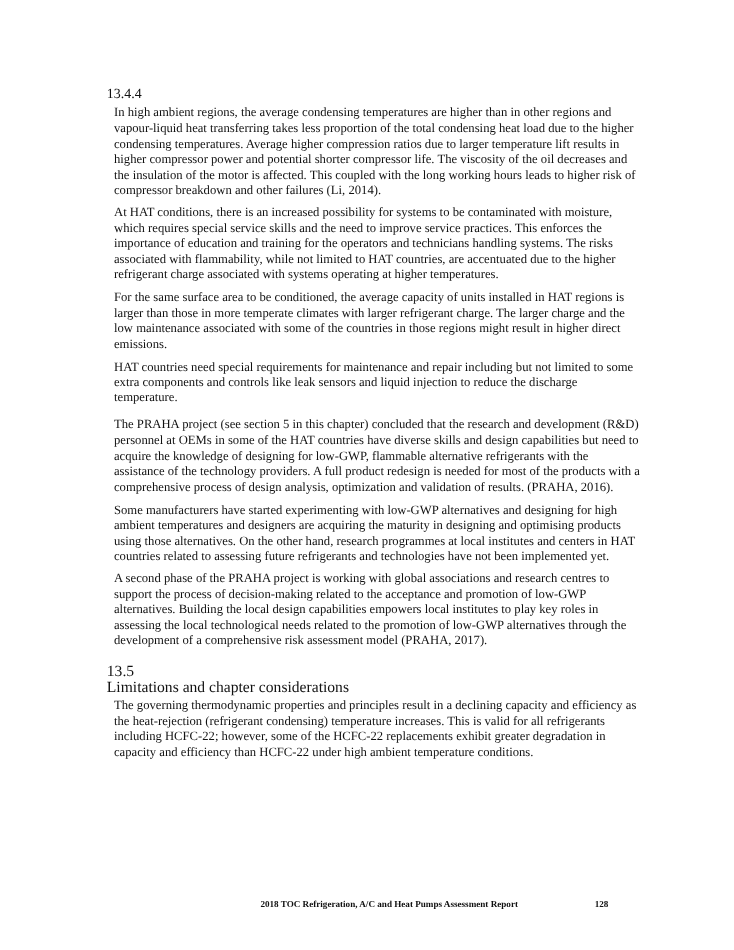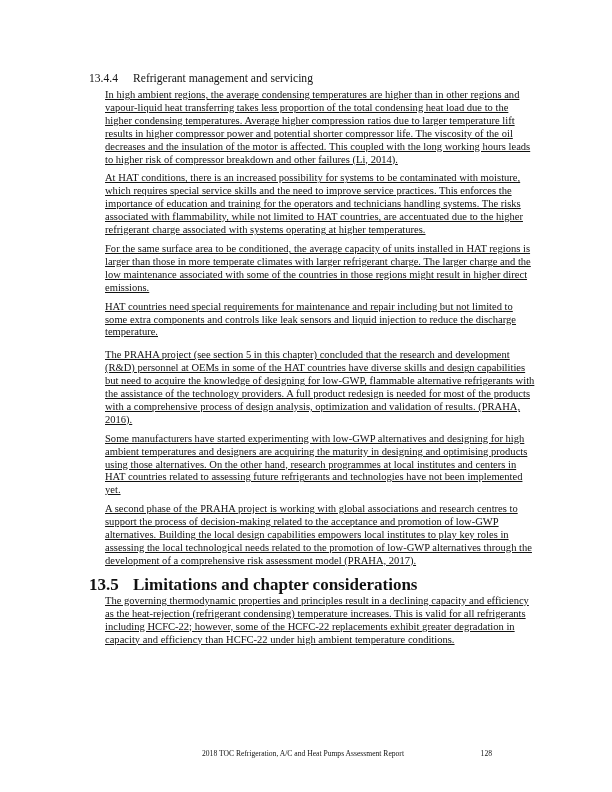--- a/index.html
+++ b/index.html
@@ -26,59 +26,58 @@
       line-height: 14px;
       margin: 0 0 3px 0;
       display: flex;
       font-weight: normal;
     }
     .h3 .num {
       width: 44px;
       flex: none;
     }
     .h2 {
-      font-size: 17px;
+      font-size: 13px;
       line-height: 14px;
       margin: 0 0 3px 0;
       display: flex;
-      font-weight: bold;
+      font-weight: normal;
+      flex-direction: column;
     }
     .h2 .num {
       width: 44px;
       flex: none;
     }
     p {
       font-size: 10.55px;
       line-height: 12.9px;
-      margin: 0 0 6px 16px;
+      margin: 0 0 6px 6px;
       text-align: left;
-      text-decoration: underline;
     }
     .sec-gap {
       height: 4px;
     }
     .footer {
       position: absolute;
       top: 749px;
-      left: 202px;
+      left: 217px;
       width: 290px;
       font-size: 7.6px;
-      font-weight: normal;
+      font-weight: bold;
       display: flex;
       justify-content: space-between;
     }
   </style>
 </head>
 <body>
 
 <div class="page">
 
   <h3 class="h3">
     <span class="num">13.4.4</span>
-    <span>Refrigerant management and servicing</span>
   </h3>
   <p>In high ambient regions, the average condensing temperatures are higher than in other regions and vapour-liquid heat transferring takes less proportion of the total condensing heat load due to the higher condensing temperatures. Average higher compression ratios due to larger temperature lift results in higher compressor power and potential shorter compressor life. The viscosity of the oil decreases and the insulation of the motor is affected. This coupled with the long working hours leads to higher risk of compressor breakdown and other failures (Li, 2014).</p>
   <p>At HAT conditions, there is an increased possibility for systems to be contaminated with moisture, which requires special service skills and the need to improve service practices. This enforces the importance of education and training for the operators and technicians handling systems. The risks associated with flammability, while not limited to HAT countries, are accentuated due to the higher refrigerant charge associated with systems operating at higher temperatures.</p>
   <p>For the same surface area to be conditioned, the average capacity of units installed in HAT regions is larger than those in more temperate climates with larger refrigerant charge. The larger charge and the low maintenance associated with some of the countries in those regions might result in higher direct emissions.</p>
   <p>HAT countries need special requirements for maintenance and repair including but not limited to some extra components and controls like leak sensors and liquid injection to reduce the discharge temperature.</p>
 
   <div class="sec-gap"></div>
 
   <p>The PRAHA project (see section 5 in this chapter) concluded that the research and development (R&amp;D) personnel at OEMs in some of the HAT countries have diverse skills and design capabilities but need to acquire the knowledge of designing for low-GWP, flammable alternative refrigerants with the assistance of the technology providers. A full product redesign is needed for most of the products with a comprehensive process of design analysis, optimization and validation of results. (PRAHA, 2016).</p>
   <p>Some manufacturers have started experimenting with low-GWP alternatives and designing for high ambient temperatures and designers are acquiring the maturity in designing and optimising products using those alternatives. On the other hand, research programmes at local institutes and centers in HAT countries related to assessing future refrigerants and technologies have not been implemented yet.</p>

